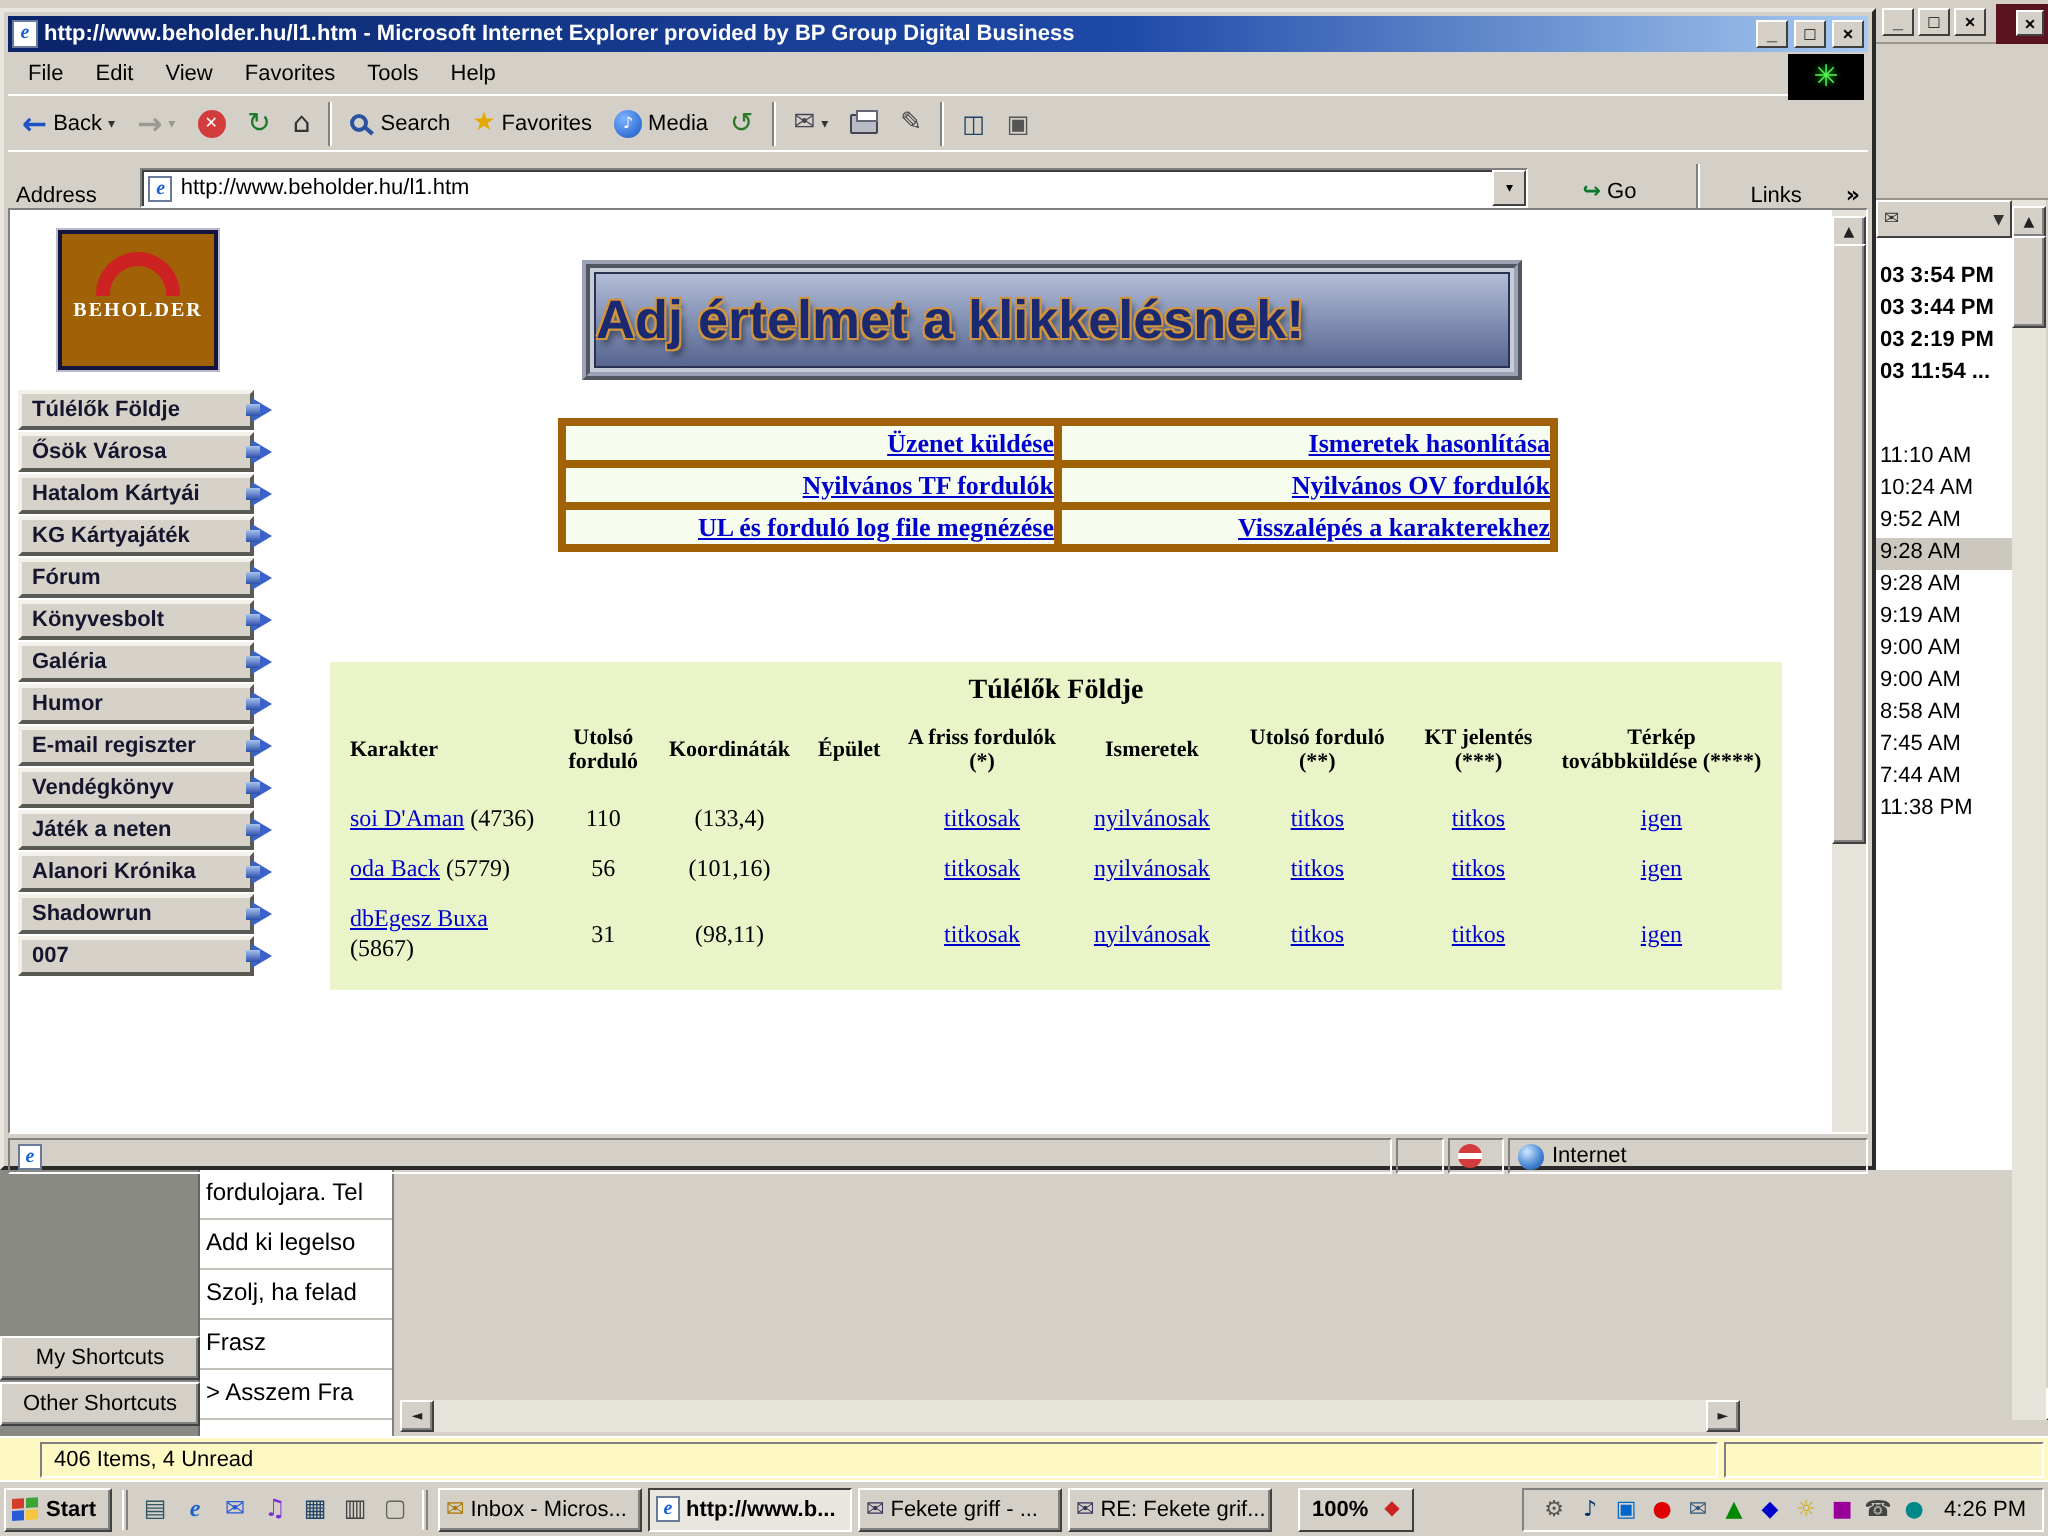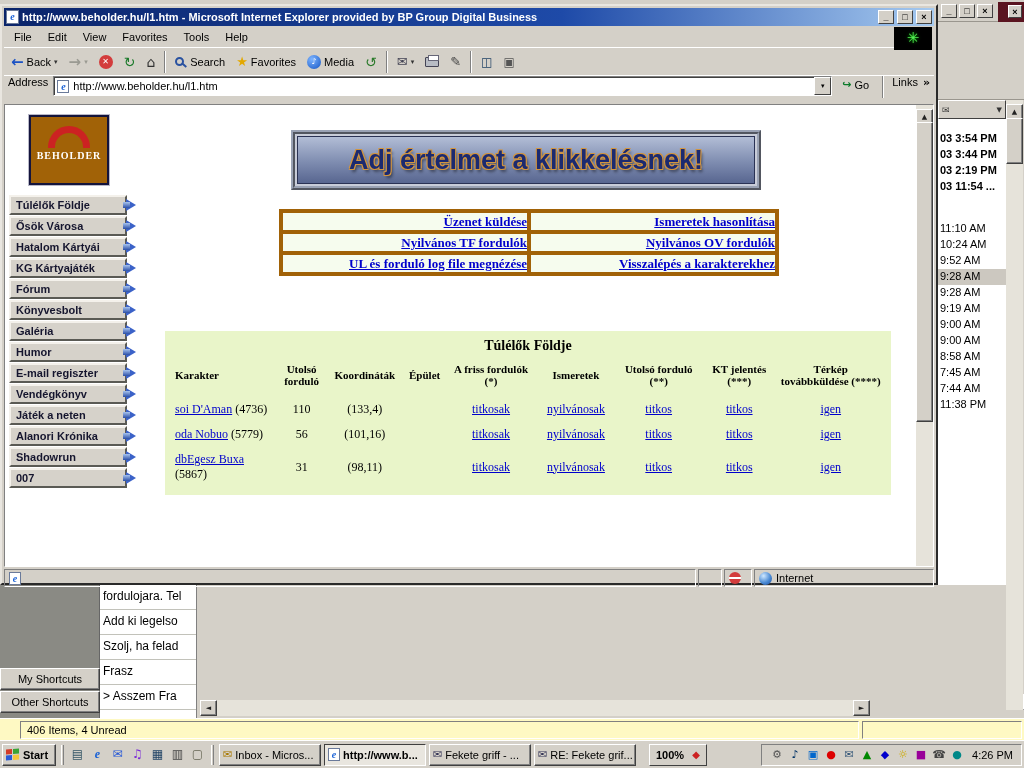--- a/index.html
+++ b/index.html
@@ -44,36 +44,36 @@
   .throbber{position:absolute;right:4px;top:21px;width:38px;height:23px;background:#000;text-align:center;line-height:23px;color:#55ee55;font-size:15px;text-shadow:0 0 3px #0c0}
   .ie-toolbar{height:28px;display:flex;align-items:center;gap:1px;font-size:11px;border-top:1px solid #fff;padding:0 2px;margin-right:2px;color:#000}
   .tbtn{display:flex;align-items:center;gap:3px;padding:2px 5px;white-space:nowrap}
   .tsep{width:2px;height:22px;border-left:1px solid #808080;border-right:1px solid #fff;margin:0 3px}
   .drop{font-size:7px;color:#333}
   .circ{width:14px;height:14px;border-radius:50%;color:#fff;font-size:8px;line-height:14px;text-align:center}
   .mag{width:9px;height:9px;border:2px solid #2a52a0;border-radius:50%;position:relative;margin-right:3px}
   .mag::after{content:"";position:absolute;width:6px;height:2px;background:#2a52a0;right:-5px;bottom:-2px;transform:rotate(40deg)}
   .printer{width:14px;height:10px;background:#b8bcc4;border:1px solid #445;border-radius:1px;position:relative}
   .printer::before{content:"";position:absolute;left:2px;top:-3px;width:9px;height:4px;background:#fff;border:1px solid #667}
-  .ie-addr{height:29px;display:flex;align-items:flex-start;gap:5px;font-size:11px;border-top:1px solid #fff;padding:0 4px;color:#000}
+  .ie-addr{height:29px;display:flex;align-items:flex-end;gap:22px;font-size:11px;border-top:1px solid #fff;padding:0 4px;color:#000}
   .addr-input{flex:1;height:20px;background:#fff;border:1px solid;border-color:#808080 #fff #fff #808080;box-shadow:inset 1px 1px 0 #404040;display:flex;align-items:center;gap:4px;padding-left:3px;font-size:11px}
   .addr-dd{margin-left:auto;width:17px;height:18px;background:#d4d0c8;border:1px solid;border-color:#fff #404040 #404040 #fff;font-size:7px;text-align:center;line-height:16px}
   .ie-content{position:relative;height:463px;background:#fff;border:1px solid;border-color:#808080 #fff #fff #808080;overflow:hidden}
   .vscroll-ie{position:absolute;right:0;top:0;width:17px;height:100%;background:#e6e3da}
   .ie-status{height:20px;display:flex;gap:2px;padding-top:2px}
   .spane{height:18px;border:1px solid;border-color:#808080 #fff #fff #808080;display:flex;align-items:center;gap:4px;padding:0 4px;font-size:11px;color:#000}
   .globe{width:13px;height:13px;border-radius:50%;background:radial-gradient(circle at 35% 30%,#cfe8ff,#4a8ad4 55%,#1a4a9a)}
   .noentry{width:12px;height:12px;border-radius:50%;background:linear-gradient(#d33c3c 38%,#fff 38%,#fff 62%,#d33c3c 62%)}
 
   
   .logo{position:absolute;left:24px;top:10px;width:80px;height:70px;background:#a16207;border:2px solid #14143c;box-shadow:0 0 0 1px #b8b8c8;text-align:center}
   .logo-arc{width:42px;height:22px;margin:9px auto 2px;border:7px solid #cc2222;border-bottom:none;border-radius:42px 42px 0 0}
   .logo-txt{color:#fff;font:bold 10px "Liberation Serif",serif;letter-spacing:1px}
   .banner{position:absolute;left:286px;top:25px;width:470px;height:60px;border:4px ridge #9aa2b4;background:#c8ccd8;padding:2px}
-  .banner-in{height:48px;border:1px solid #2a3254;background:linear-gradient(180deg,#b2bdd6,#7e8cb0 55%,#586690);text-align:center;line-height:47px;font-size:27px;font-weight:bold;color:#1b2a70;
+  .banner-in{height:48px;border:1px solid #2a3254;background:linear-gradient(180deg,#b2bdd6,#7e8cb0 55%,#586690);line-height:47px;font-size:27px;font-weight:bold;color:#1b2a70;
     text-shadow:1px 1px 0 #d2953f,-1px -1px 0 #d2953f,1px -1px 0 #d2953f,-1px 1px 0 #d2953f,2px 3px 3px rgba(0,0,0,.45)}
   .nav{position:absolute;left:4px;top:90px;width:140px}
   .nav-item{position:relative;width:118px;height:20px;background:#d6d2ca;border:2px solid;border-color:#f4f1eb #5a5a54 #5a5a54 #f4f1eb;margin-bottom:1px;font:bold 11px "Liberation Sans",sans-serif;color:#15152e;display:flex;align-items:center;padding-left:5px}
   .nav-arrow{position:absolute;right:-17px;width:0;height:0;border:6px solid transparent;border-left:10px solid #3b62c8}
   .nav-arrow::before{content:"";position:absolute;left:-13px;top:-3px;width:7px;height:6px;background:linear-gradient(#a8c4ee,#2c50a8)}
   table.qlinks{position:absolute;left:274px;top:104px;border-collapse:collapse;background:#f6fcee}
   table.qlinks td{border:4px solid #a16207;width:248px;height:21px;text-align:right;font-family:"Liberation Serif",serif;font-weight:bold;font-size:13px}
   .dtable{position:absolute;left:160px;top:226px;width:726px;background:#e9f5c9;padding:4px 6px 8px;font-family:"Liberation Serif",serif}
   .dtable .ttl{text-align:center;font-weight:bold;font-size:14px;padding:3px 0 7px;color:#000}
   .dtable table{border-collapse:collapse;table-layout:fixed;width:712px}
@@ -377,21 +377,21 @@
             <td>110</td>
             <td>(133,4)</td>
             <td></td>
             <td><span class="lnk">titkosak</span></td>
             <td><span class="lnk">nyilvánosak</span></td>
             <td><span class="lnk">titkos</span></td>
             <td><span class="lnk">titkos</span></td>
             <td><span class="lnk">igen</span></td>
           </tr>
           <tr>
-            <td class="l"><span class="lnk">oda Nobuo</span> <span>(5779)</span></td>
+            <td class="l"><span class="lnk">oda Back</span> <span>(5779)</span></td>
             <td>56</td>
             <td>(101,16)</td>
             <td></td>
             <td><span class="lnk">titkosak</span></td>
             <td><span class="lnk">nyilvánosak</span></td>
             <td><span class="lnk">titkos</span></td>
             <td><span class="lnk">titkos</span></td>
             <td><span class="lnk">igen</span></td>
           </tr>
           <tr>

